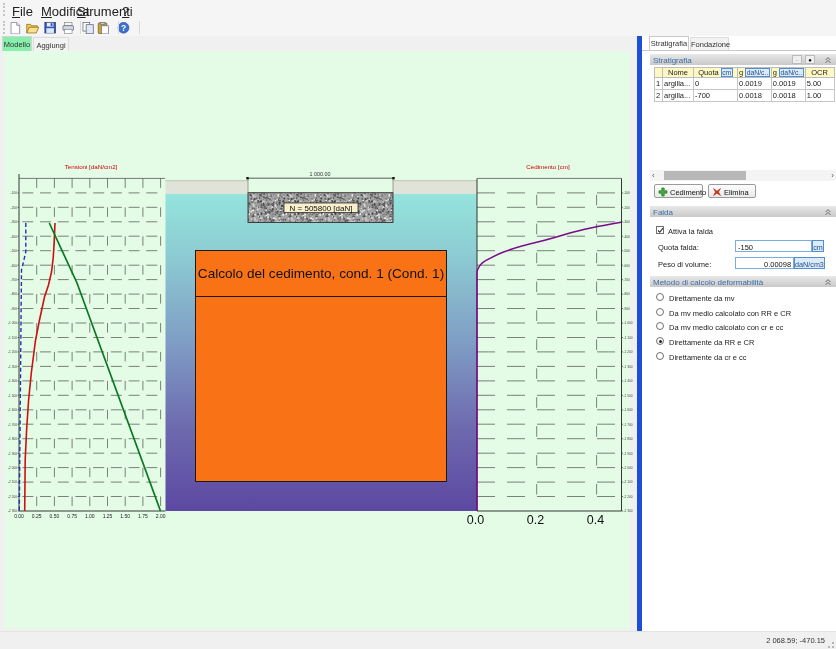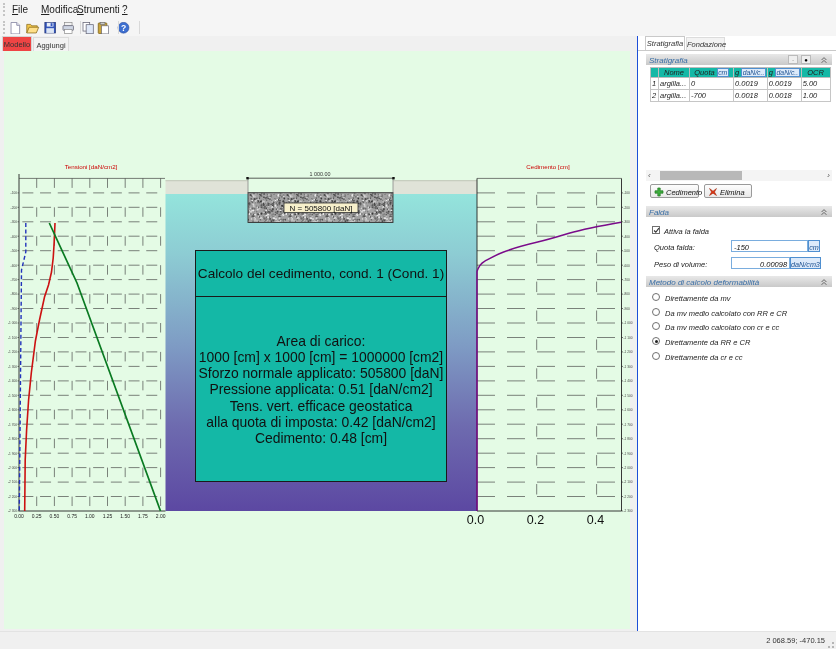--- a/index.html
+++ b/index.html
@@ -3,56 +3,56 @@
 <meta charset="utf-8">
 <style>
 * { margin:0; padding:0; box-sizing:border-box; }
 html,body { width:836px; height:649px; overflow:hidden; }
 body { font-family:"Liberation Sans", sans-serif; background:#f0f0f0; position:relative; }
 .abs { position:absolute; }
 
 
 #menubar { left:0; top:0; width:836px; height:19px; background:#f5f5f5; }
 #menubar .grip { left:3px; top:3px; width:2px; height:13px; border-left:2px dotted #c5c5c5; }
-#menubar .mi { top:4px; font-size:10px; color:#222; }
+#menubar .mi { top:4px; font-size:13px; color:#222; }
 #menubar .mi u { text-decoration:underline; }
 
 
 #toolbar { left:0; top:19px; width:836px; height:17px; background:#f5f5f5; }
 #toolbar .grip { left:3px; top:2px; width:2px; height:13px; border-left:2px dotted #c5c5c5; }
 .tsep { top:2px; width:1px; height:13px; background:#d9d9d9; }
 
 
 #tabrow { left:0; top:36px; width:836px; height:15px; background:#f0f0f0; }
 .dtab { top:0; height:15px; font-size:7.5px; color:#333; text-align:center; line-height:15px; }
-.dtab.act { background:#ef4444; border:1px solid #d5d5d5; border-bottom:none; z-index:3; }
+.dtab.act { background:#86efac; border:1px solid #d5d5d5; border-bottom:none; z-index:3; }
 .dtab.inact { background:#f3f3f3; border:1px solid #dcdcdc; border-bottom:none; top:1px; height:14px; }
 
 
 #canvas { left:4px; top:51px; width:626px; height:578px; background:#e4fbe5; }
 #drawsvg { left:0; top:0; z-index:2; }
 
 
-#infobox { left:195px; top:250px; width:252px; height:231.5px; background:#14b8a6; border:1px solid #1a1a1a; z-index:4; font-size:13.9px; color:#111; text-align:center; }
+#infobox { left:195px; top:250px; width:252px; height:231.5px; background:#f97316; border:1px solid #1a1a1a; z-index:4; font-size:13.9px; color:#111; text-align:center; }
 #infobox .ttl { height:46px; line-height:46px; border-bottom:1px solid #1a1a1a; white-space:nowrap; font-size:13.6px; }
 #infobox .body { margin-top:35.5px; line-height:16.3px; white-space:nowrap; }
 
 
-#rpanel { left:637px; top:36px; width:199px; height:595px; background:#fff; border-left:1px solid #1d4ed8;font-style:italic; }
+#rpanel { left:637px; top:36px; width:199px; height:595px; background:#fff; border-left:5px solid #1d4ed8; }
 .rtab { top:0px; height:14px; font-size:7.5px; color:#333; text-align:center; line-height:14px; }
 .grphdr { left:8px; width:186px; height:11px; background:linear-gradient(#e8e8e8,#c9c9c9); }
 .grphdr .t { position:absolute; left:3px; top:1.5px; font-size:8px; color:#3a6ea5; }
 .chev { position:absolute; right:2px; top:1px; width:9px; height:9px; font-size:7px; color:#444; }
 
 
 #stable { left:12px; top:31px; border-collapse:collapse; font-size:7.5px; color:#222; background:#fff; }
 #stable td { border:1px solid #c6c6c6; padding:0 1px; height:12px; white-space:nowrap; overflow:hidden; }
 #stable .hd td { height:7.6px; line-height:8px; }
 #stable .unitbox { font-size:6.8px; line-height:7.2px; padding:0 0.5px; }
-#stable .hd td { background:#14b8a6; border-color:#bdbdbd; text-align:center; }
+#stable .hd td { background:#fef9c3; border-color:#bdbdbd; text-align:center; }
 
 .unitbox { display:inline-block; border:1px solid #4f8fd0; background:#dceafa; color:#1b4f8f; }
 
 
 .btn { position:absolute; height:14px; background:linear-gradient(#fdfdfd,#e9e9e9); border:1px solid #9a9a9a; border-radius:2px; font-size:7.5px; color:#111; text-align:left; }
 .btn .lbl { position:absolute; left:15px; top:2.5px; }
 
 
 #hscroll { left:8px; top:134px; width:186px; height:11px; background:#f4f4f4; }
 #hscroll .thumb { position:absolute; left:14px; top:1px; width:82px; height:9px; background:#b8b8b8; }
@@ -767,29 +767,20 @@
     <line x1="621.5" y1="482.1" x2="623" y2="482.1" stroke="#222" stroke-width="0.6"></line>
   <text x="623.5" y="497.8" text-anchor="start" font-size="3.2" fill="#444">-2 200</text>
     <line x1="621.5" y1="496.5" x2="623" y2="496.5" stroke="#222" stroke-width="0.6"></line>
   <text x="623.5" y="512.3" text-anchor="start" font-size="3.2" fill="#444">-2 300</text>
     <line x1="621.5" y1="511.0" x2="623" y2="511.0" stroke="#222" stroke-width="0.6"></line>
   <path d="M477,511 L477,271.5 C479,265 481.5,263 484.5,261.3 C492,257.3 497,254.5 503,252.2 C515,247.5 526,244.8 536.7,242.3 C550,239.2 560,236 569,233.3 C580,230.2 597,226.5 621,222.3" fill="none" stroke="#7a0b8a" stroke-width="1.5"></path>
 </svg>
 
 <div id="infobox" class="abs">
   <div class="ttl">Calcolo del cedimento, cond. 1 (Cond. 1)</div>
-  <div class="body">
-    Area di carico:<br>
-    1000 [cm] x 1000 [cm] = 1000000 [cm2]<br>
-    Sforzo normale applicato: 505800 [daN]<br>
-    Pressione applicata: 0.51 [daN/cm2]<br>
-    Tens. vert. efficace geostatica<br>
-    alla quota di imposta: 0.42 [daN/cm2]<br>
-    Cedimento: 0.48 [cm]
-  </div>
 </div>
 
 <div id="rpanel" class="abs">
   <div class="rtab abs" style="left:7px;width:40px;background:#fff;border:1px solid #c9c9c9;border-bottom:none;">Stratigrafia</div>
   <div class="rtab abs" style="left:48px;width:39px;background:#f3f3f3;border:1px solid #dcdcdc;border-bottom:none;top:1px;height:13px;">Fondazione</div>
   <div class="abs" style="left:0;top:14px;width:199px;height:581px;background:#fff;border-top:1px solid #c9c9c9;"></div>
 
   <div class="grphdr abs" style="top:18px;">
     <span class="t">Stratigrafia</span>
     <span class="abs" style="right:34px;top:1px;width:10px;height:9px;background:#efefef;border:1px solid #bbb;font-size:6px;text-align:center;line-height:8px;">·</span>

